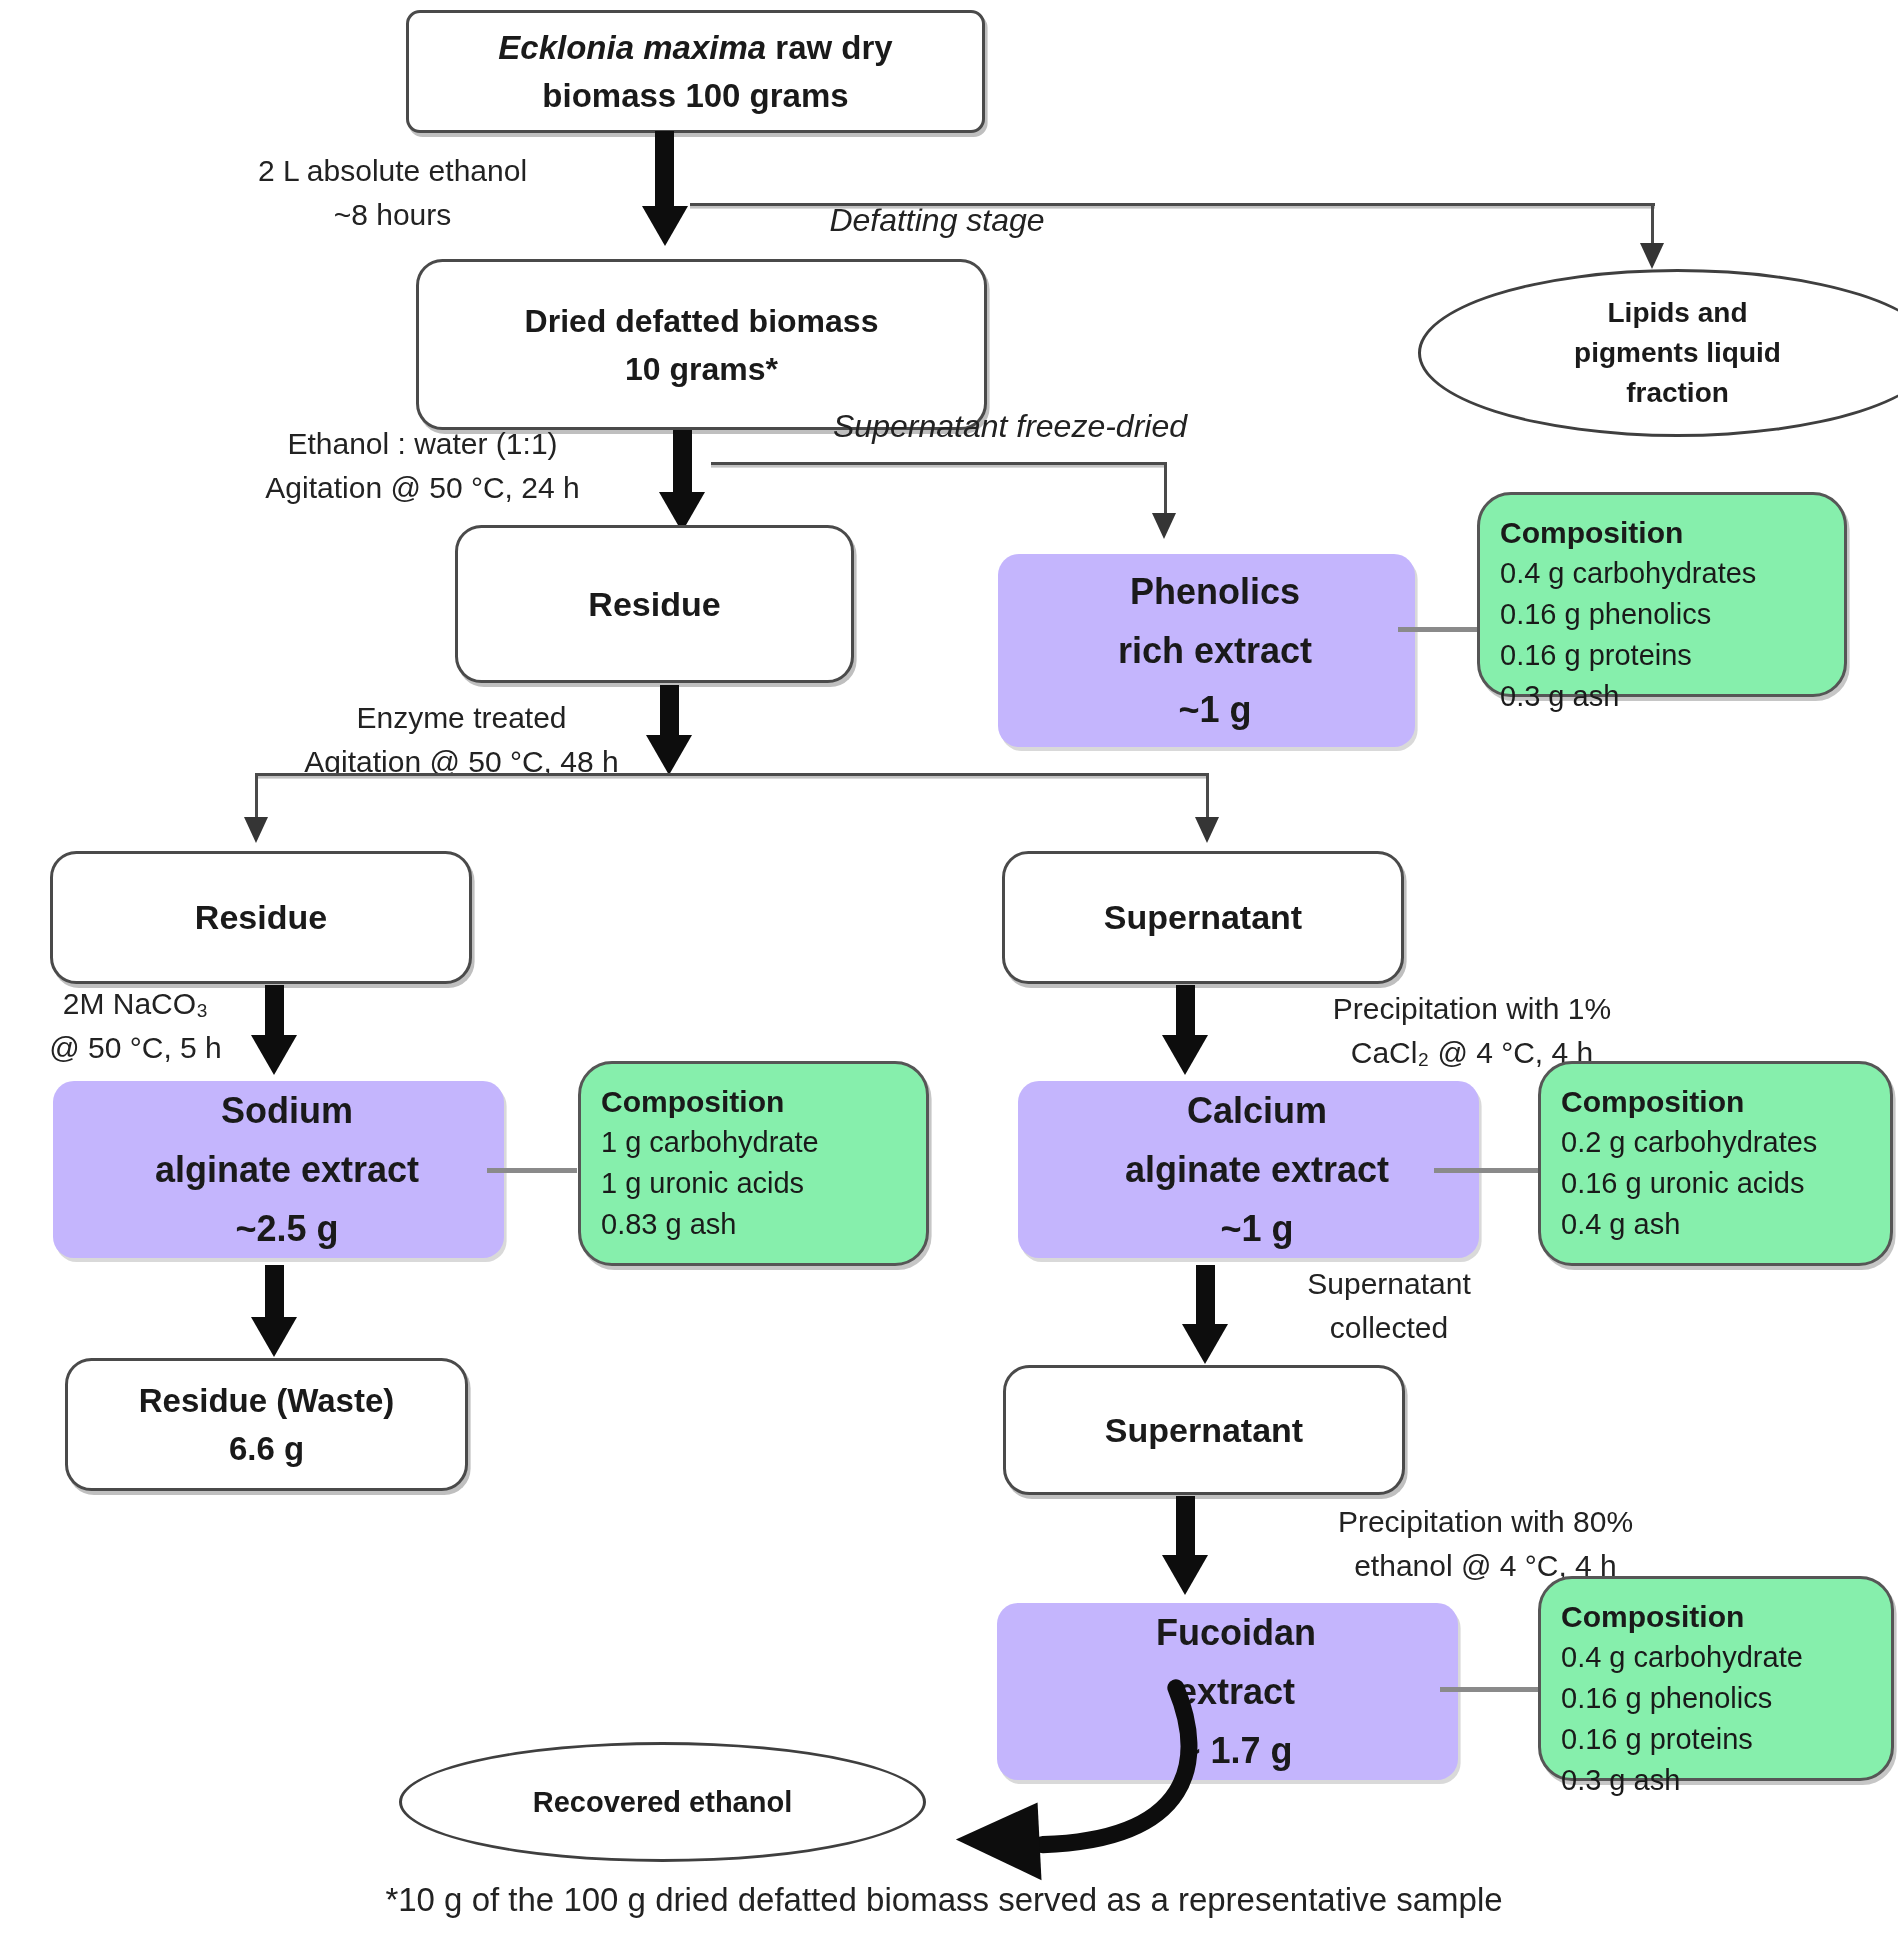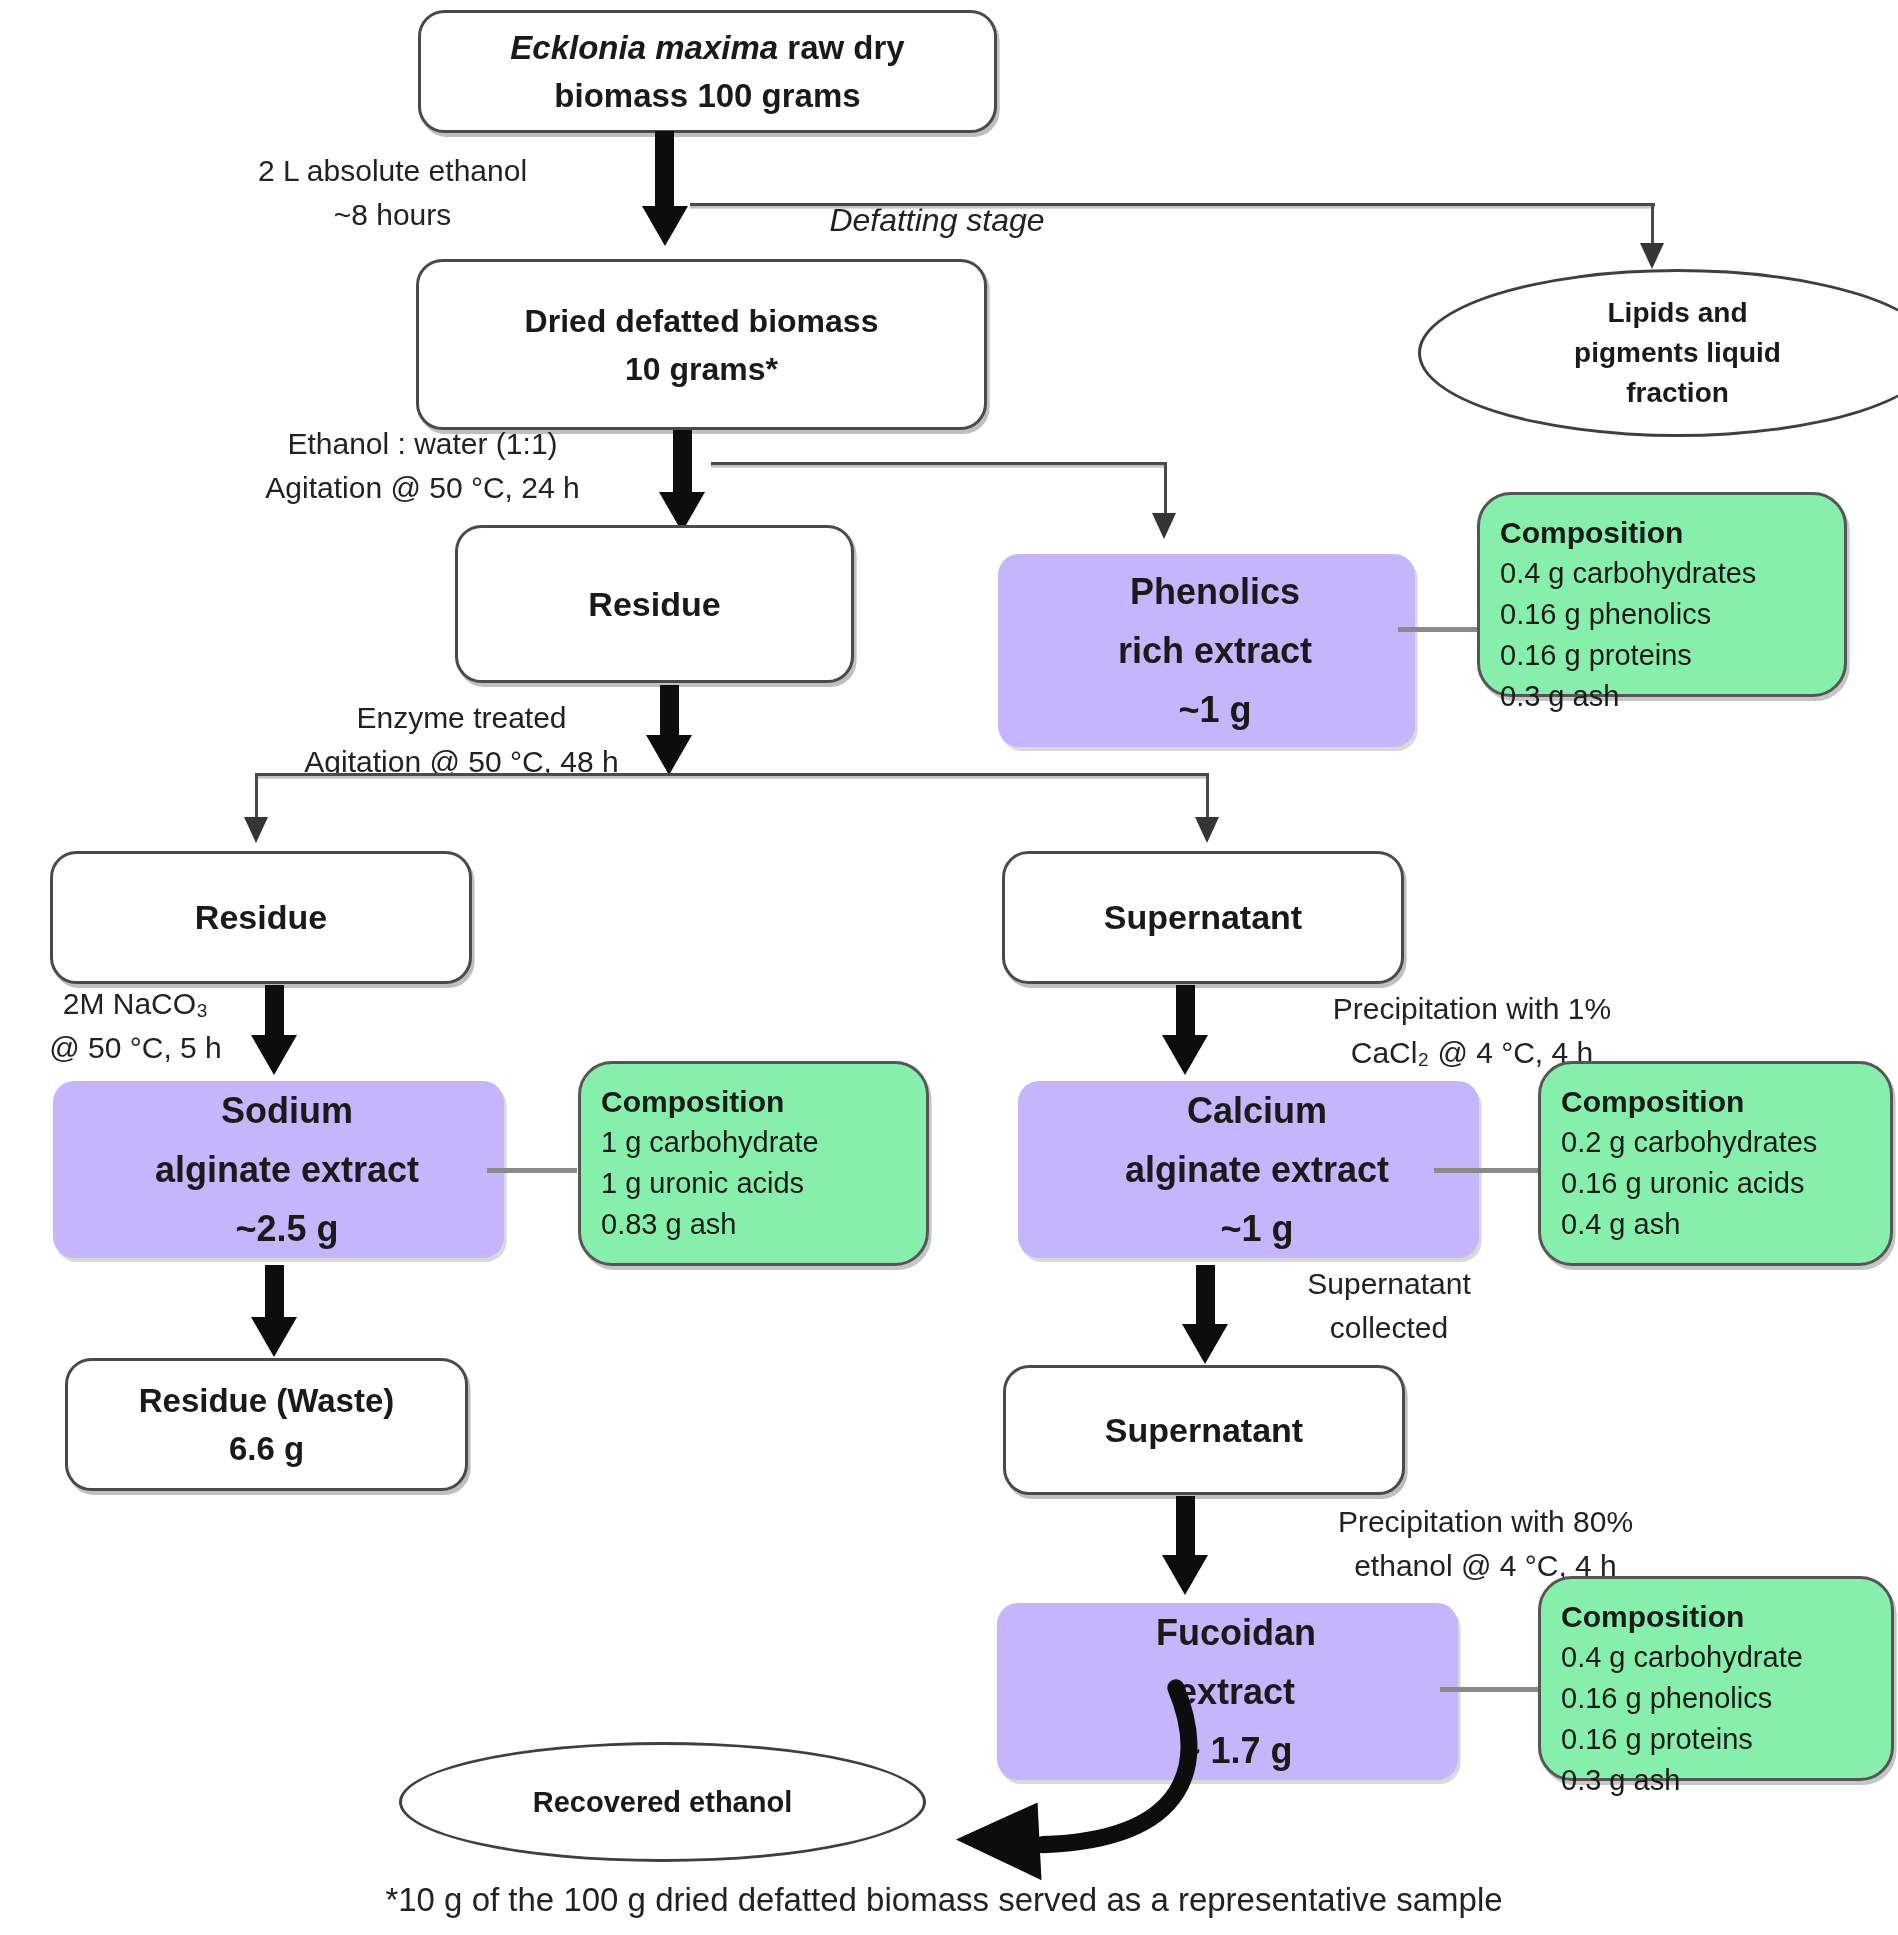--- a/index.html
+++ b/index.html
@@ -31,21 +31,21 @@
   .l50{font-size:33px;line-height:48px;}
   .l48{font-size:32px;line-height:48px;}
   .l55{font-size:36px;line-height:59px;}
   .l42{font-size:28px;line-height:40px;}
 </style>
 </head>
 <body>
 
 <div id="canvas">
 
-  <div class="box l50" style="left:418px;top:10px;width:573px;height:117px;">
+  <div class="box l50" style="left:406px;top:10px;width:573px;height:117px;border-radius:14px;">
     <div><span class="bl it">Ecklonia maxima</span><span class="bl"> raw dry</span></div>
     <div class="bl">biomass 100 grams</div>
   </div>
 
   <div class="shaft" style="left:655px;top:131px;height:77px;"></div>
   <div class="thead" style="left:642px;top:206px;"></div>
 
   <div class="ann" style="left:191px;top:149px;width:403px;text-align:center;">
     <div>2 L absolute ethanol</div>
     <div>~8 hours</div>
@@ -69,20 +69,21 @@
   </div>
 
   <div class="ann" style="left:185px;top:422px;width:475px;text-align:center;">
     <div>Ethanol : water (1:1)</div>
     <div>Agitation @ 50 °C, 24 h</div>
   </div>
 
   <div class="shaft" style="left:673px;top:430px;height:63px;"></div>
   <div class="thead" style="left:659px;top:492px;"></div>
 
+  <div class="ann it" style="left:746px;top:404px;width:528px;text-align:center;font-size:32px;">Supernatant freeze-dried</div>
 
   <div class="hline" style="left:711px;top:462px;width:455px;"></div>
   <div class="vline" style="left:1164px;top:462px;height:53px;"></div>
   <div class="shead" style="left:1152px;top:513px;"></div>
 
   <div class="box l52 bl" style="left:455px;top:525px;width:393px;height:152px;">
     <div>Residue</div>
   </div>
 
   <div class="gbox l55 bl" style="left:998px;top:554px;width:400px;height:193px;">

